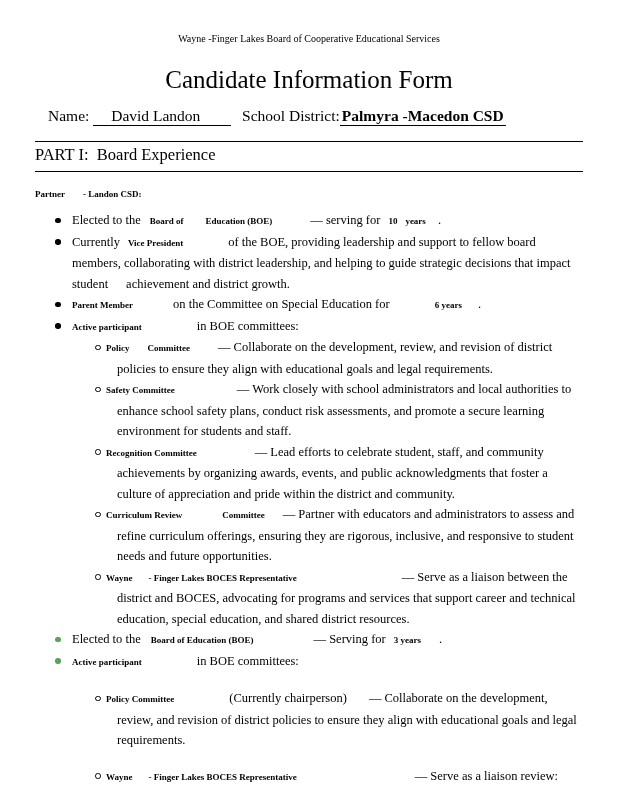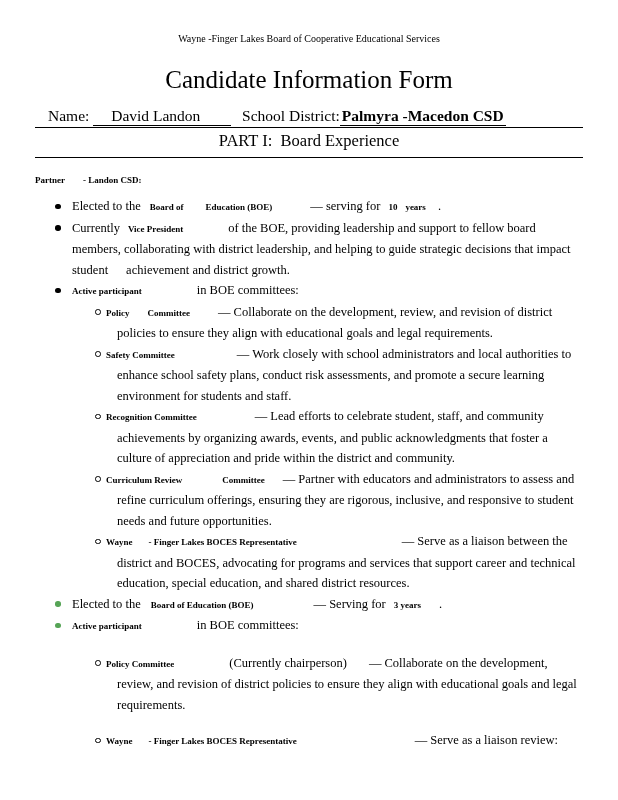--- a/index.html
+++ b/index.html
@@ -10,23 +10,23 @@
     font-family:"Liberation Serif","DejaVu Serif",serif;
     overflow:hidden;
   }
   .org   { margin-top:33px; text-align:center; font-size:10px; }
   .title { margin-top:22px;  text-align:center; font-size:25px; font-weight:normal; }
   .name-line { margin:13px 35px 0 48px; font-size:15.5px; white-space:nowrap; }
   .uline { display:inline-block; border-bottom:1.5px solid #000; }
   .name-val { min-width:138px; padding-left:18px; margin-right:7px; }
   .dist-val { padding:0 2px;font-weight:bold; }
   .part-band {
-    margin:1px 35px 0 35px;
+    margin:15px 35px 0 35px;
     border-top:1.6px solid #000; border-bottom:1.6px solid #000;
-    text-align:center; padding:3px 0 6px 0;
+    padding:3px 0 6px 0;
   }
   .part-title { font-size:16.5px; white-space:pre-wrap; }
   .content { margin:0 35px 0 35px; }
   .sec-head { font-size:9px; font-weight:bold; line-height:12px; white-space:pre-wrap; }
   .item { position:relative; font-size:12.5px; line-height:20.5px; }
   .item .txt { display:block; white-space:pre-wrap; }
   .lvl1 { margin-left:20px; padding-left:17px; }
   .lvl2 { margin-left:60px; padding-left:22px; }
   .lvl2 .txt { text-indent:-11px; }
   .marker { position:absolute; left:0; display:inline-block; }
@@ -54,20 +54,24 @@
 
   <div class="content">
       <div class="sec-head" style="margin-top: 16px; margin-bottom: 10px;"><span class="fill">Partner</span><span class="gap" style="width: 18px;"></span><span class="fill">- Landon CSD:</span></div>
       <div class="item lvl1">
         <span class="marker m-disc" style="background: rgb(0, 0, 0);"></span>
         <span class="txt"><span class="norm">Elected to the</span><span class="gap" style="width: 9px;"></span><span class="fill">Board of</span><span class="gap" style="width: 22px;"></span><span class="fill">Education (BOE)</span><span class="gap" style="width: 38px;"></span><span class="norm">— serving for</span><span class="gap" style="width: 8px;"></span><span class="fill">10</span><span class="gap" style="width: 8px;"></span><span class="fill">years</span><span class="gap" style="width: 12px;"></span><span class="norm">.</span></span>
       </div>
       <div class="item lvl1">
         <span class="marker m-disc" style="background: rgb(0, 0, 0);"></span>
         <span class="txt"><span class="norm">Currently</span><span class="gap" style="width: 8px;"></span><span class="fill">Vice President</span><span class="gap" style="width: 45px;"></span><span class="norm">of the BOE, providing leadership and support to fellow board members, collaborating with district leadership, and helping to guide strategic decisions that impact student</span><span class="gap" style="width: 18px;"></span><span class="norm">achievement and district growth.</span></span>
+      </div>
+      <div class="item lvl1">
+        <span class="marker m-disc" style="background: rgb(0, 0, 0);"></span>
+        <span class="txt"><span class="fill">Parent Member</span><span class="gap" style="width: 40px;"></span><span class="norm">on the Committee on Special Education for</span><span class="gap" style="width: 45px;"></span><span class="fill">6 years</span><span class="gap" style="width: 16px;"></span><span class="norm">.</span></span>
       </div>
       <div class="item lvl1">
         <span class="marker m-disc" style="background: rgb(0, 0, 0);"></span>
         <span class="txt"><span class="fill">Active participant</span><span class="gap" style="width: 55px;"></span><span class="norm">in BOE committees:</span></span>
       </div>
       <div class="item lvl2">
         <span class="marker m-circle" style="border-color: rgb(0, 0, 0);"></span>
         <span class="txt"><span class="fill">Policy</span><span class="gap" style="width: 18px;"></span><span class="fill">Committee</span><span class="gap" style="width: 28px;"></span><span class="norm">— Collaborate on the development, review, and revision of district policies to ensure they align with educational goals and legal requirements.</span></span>
       </div>
       <div class="item lvl2">

